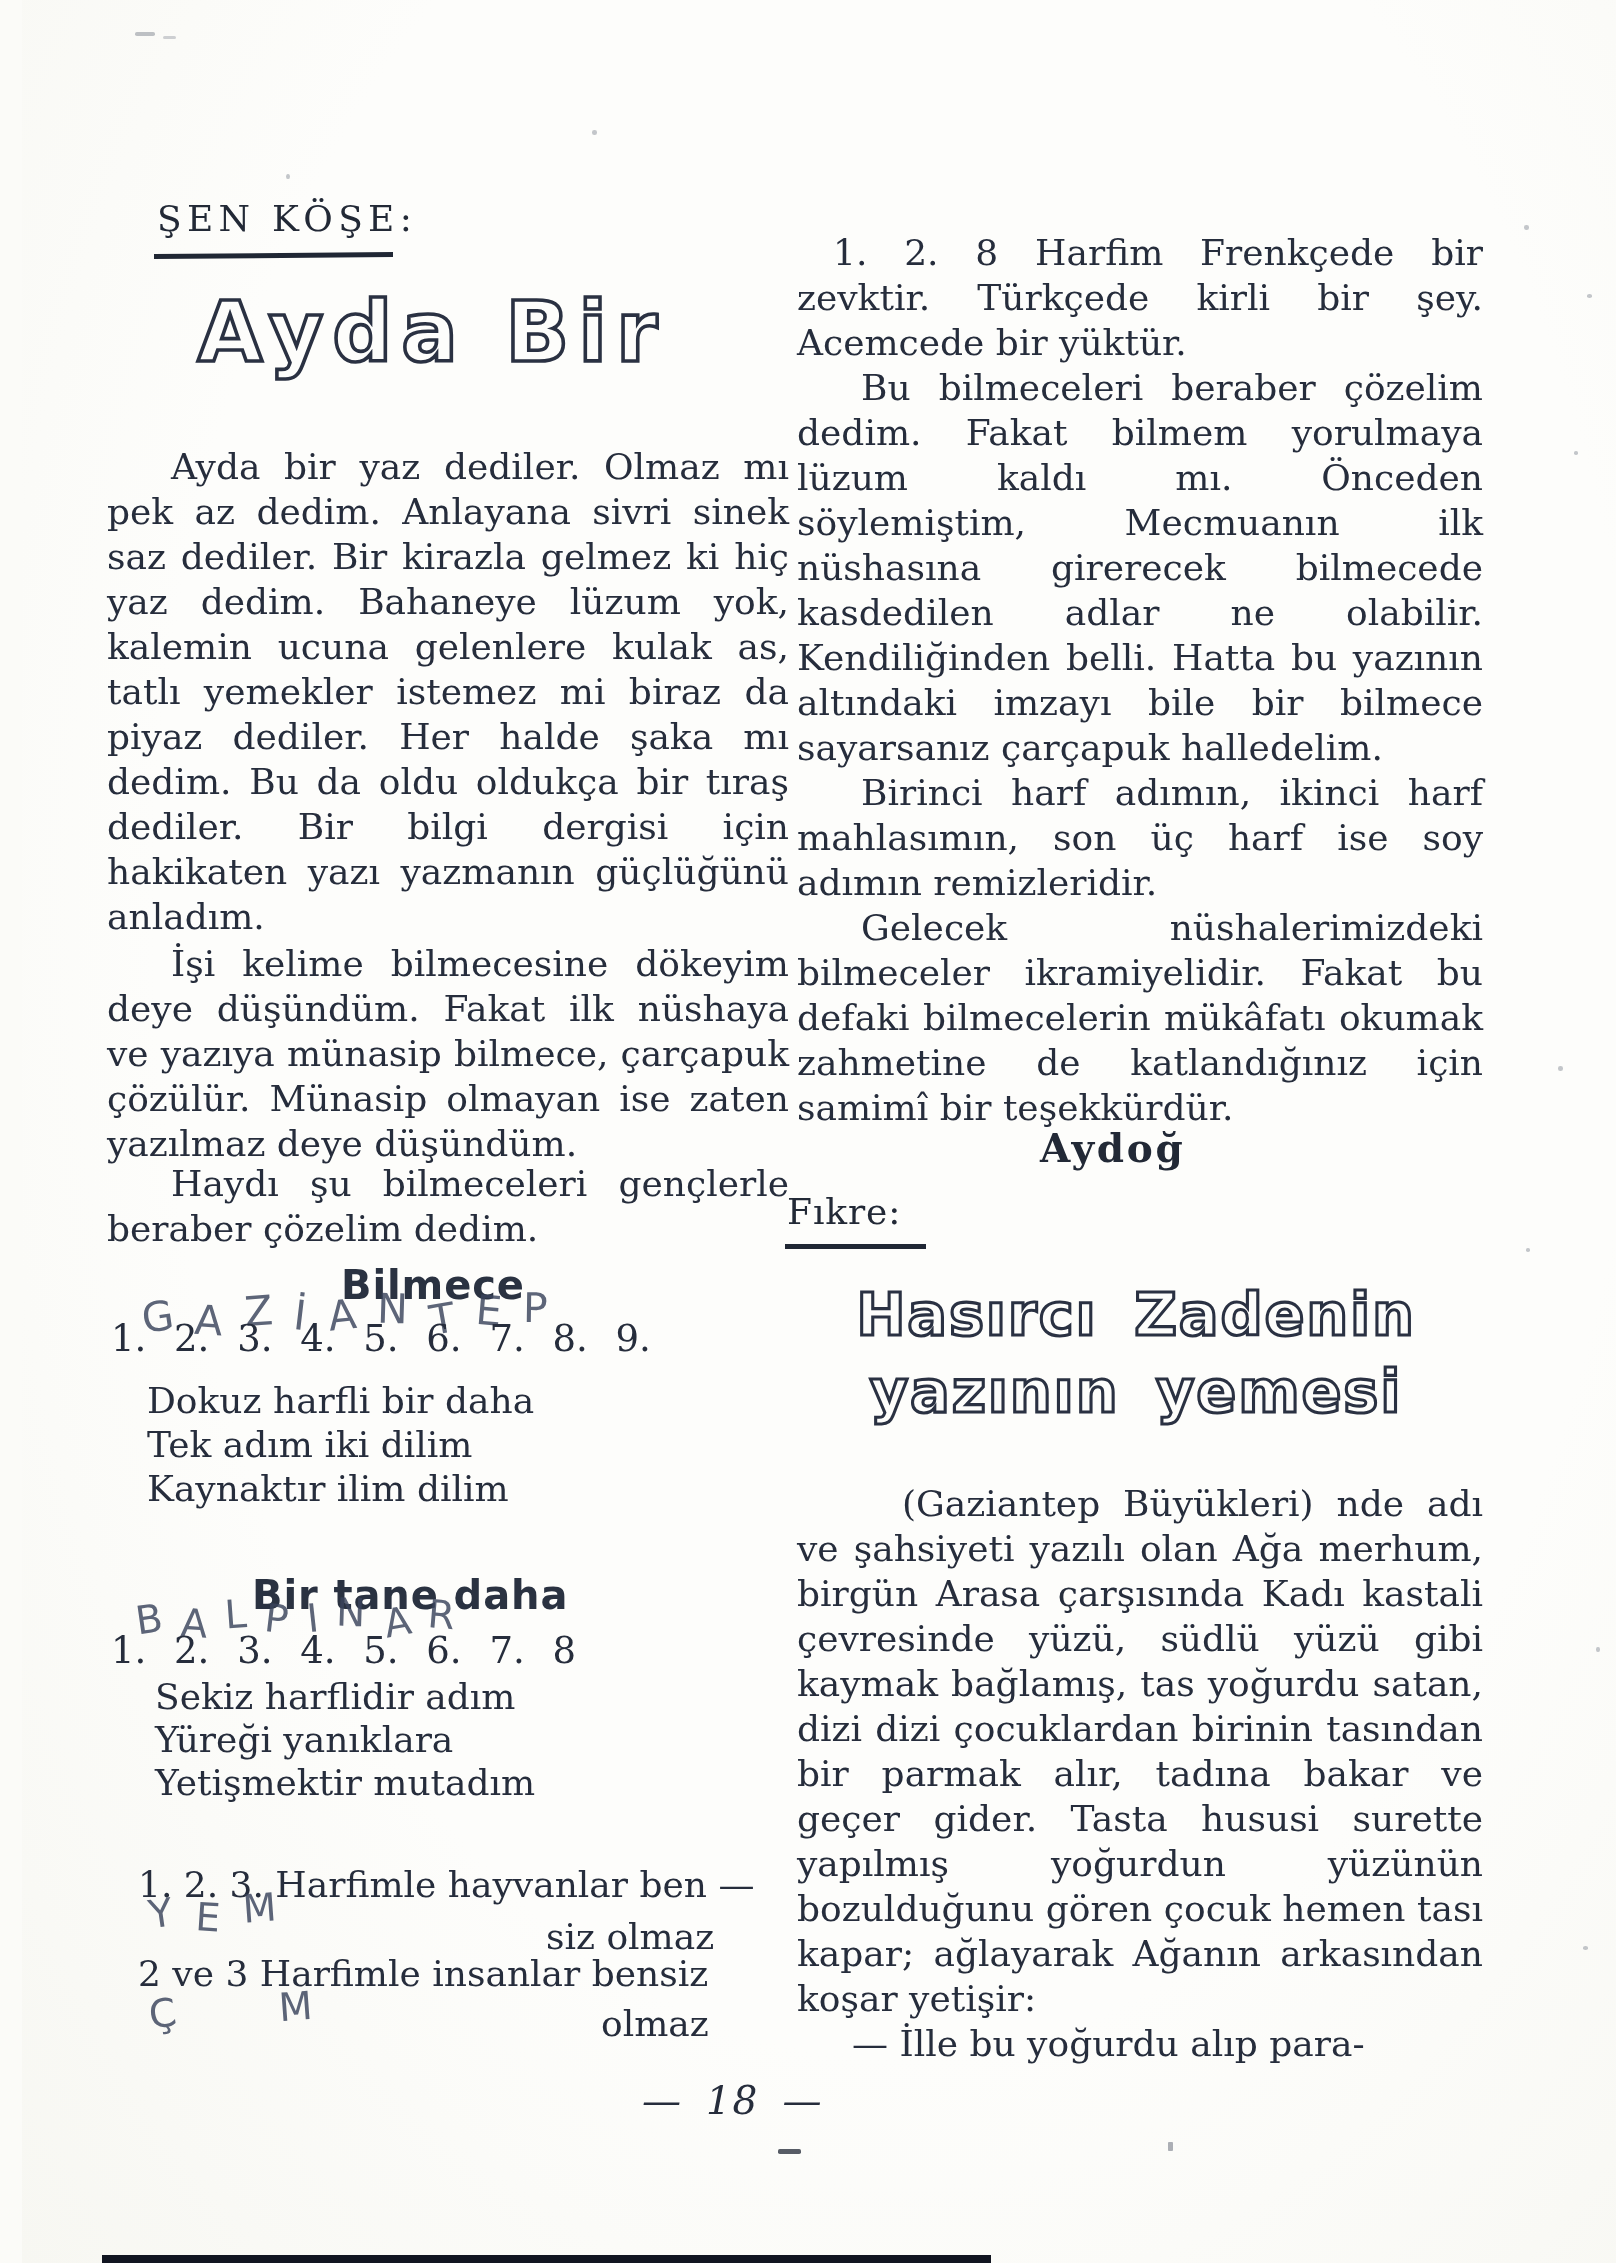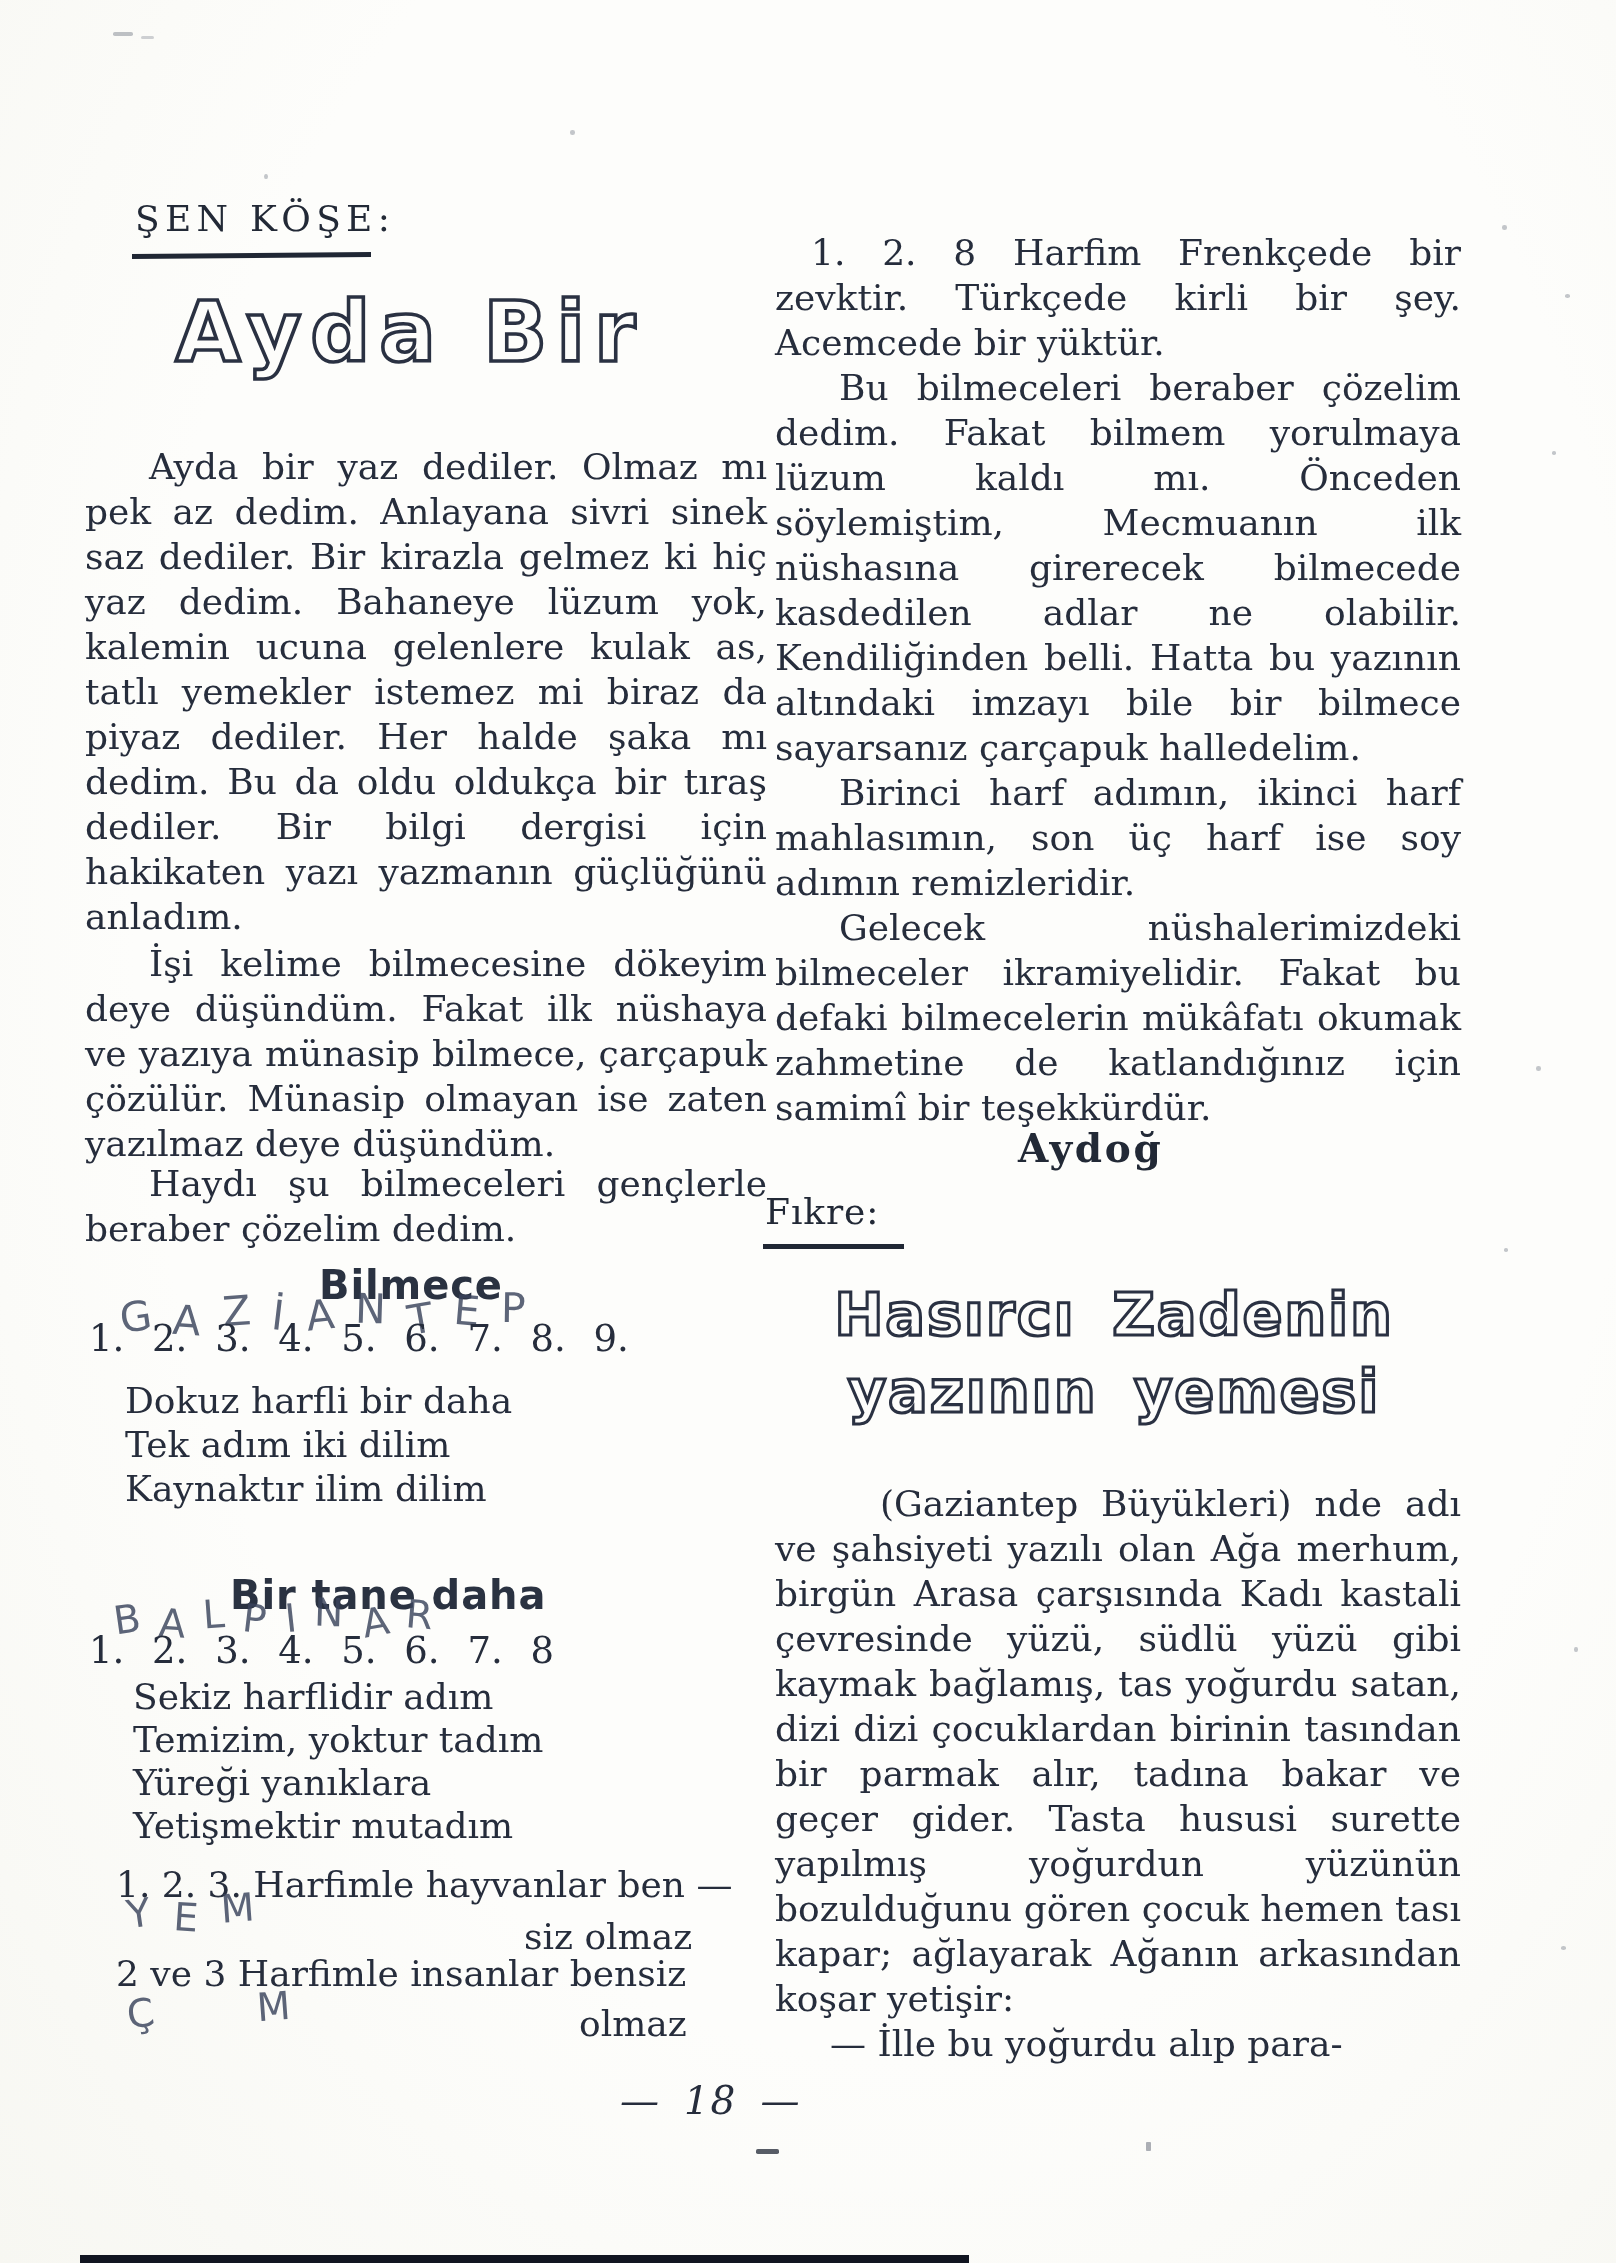--- a/index.html
+++ b/index.html
@@ -5,21 +5,21 @@
   html,body{margin:0;padding:0;}
   body{
     width:1616px;height:2263px;
     background:#fbfbf8;
     font-family:"DejaVu Serif", serif;
     color:#242b3a;
     position:relative;
     overflow:hidden;
   }
   .page{position:absolute;inset:0;background:
-    radial-gradient(ellipse at 55% 40%, #fdfdfb 60%, #f7f7f2 100%);}
+    radial-gradient(ellipse at 55% 40%, #fdfdfb 60%, #f7f7f2 100%); margin-left: 22px;}
   .abs{position:absolute;}
   
   .body-par{
     font-size:36px;line-height:45px;text-align:justify;
     color:#262d3c;
   }
   .indent{text-indent:64px;}
   .indent-sm{text-indent:36px;}
   .indent-lg{text-indent:105px;}
   
@@ -107,21 +107,20 @@
     <div>Dokuz harfli bir daha</div>
     <div>Tek adım iki dilim</div>
     <div>Kaynaktır ilim dilim</div>
   </div>
 
   <div class="abs sub-heading" style="left:230px;top:1572px;">Bir tane daha</div>
   <div class="abs hw" style="left:114px;top:1595px;font-size:39px;letter-spacing:18px;"><span style="transform: rotate(-7deg) translateY(-2.7px);">B</span><span style="transform: rotate(5deg) translateY(4.5px);">A</span><span style="transform: rotate(-3deg) translateY(-5.3px);">L</span><span style="transform: rotate(8deg) translateY(1.8px);">P</span><span style="transform: rotate(-5deg) translateY(0px);">I</span><span style="transform: rotate(3deg) translateY(-3.6px);">N</span><span style="transform: rotate(-9deg) translateY(5.3px);">A</span><span style="transform: rotate(6deg) translateY(0.9px);">R</span></div>
   <div class="abs num-row" style="left:89px;top:1629px;">1. 2. 3. 4. 5. 6. 7. 8</div>
   <div class="abs poem" style="left:133px;top:1675px;line-height:43px;">
     <div>Sekiz harflidir adım</div>
-    <div>Temizim, yoktur tadım</div>
     <div>Yüreği yanıklara</div>
     <div>Yetişmektir mutadım</div>
   </div>
 
   <div class="abs clue-line" style="left:116px;top:1864px;">1. 2. 3. Harfimle hayvanlar ben —</div>
   <div class="abs hw" style="left:127px;top:1891px;font-size:39px;letter-spacing:23px;"><span style="transform: rotate(-7deg) translateY(-2.7px);">Y</span><span style="transform: rotate(5deg) translateY(4.5px);">E</span><span style="transform: rotate(-3deg) translateY(-5.3px);">M</span></div>
   <div class="abs clue-line" style="left:524px;top:1916px;">siz olmaz</div>
 
   <div class="abs clue-line" style="left:116px;top:1953px;">2 ve 3 Harfimle insanlar bensiz</div>
   <div class="abs hw" style="left:127px;top:1989px;font-size:39px;letter-spacing:45px;"><span style="transform: rotate(-7deg) translateY(-2.7px);">Ç</span><span style="transform: rotate(5deg) translateY(4.5px);">&nbsp;</span><span style="transform: rotate(-3deg) translateY(-5.3px);">M</span></div>

